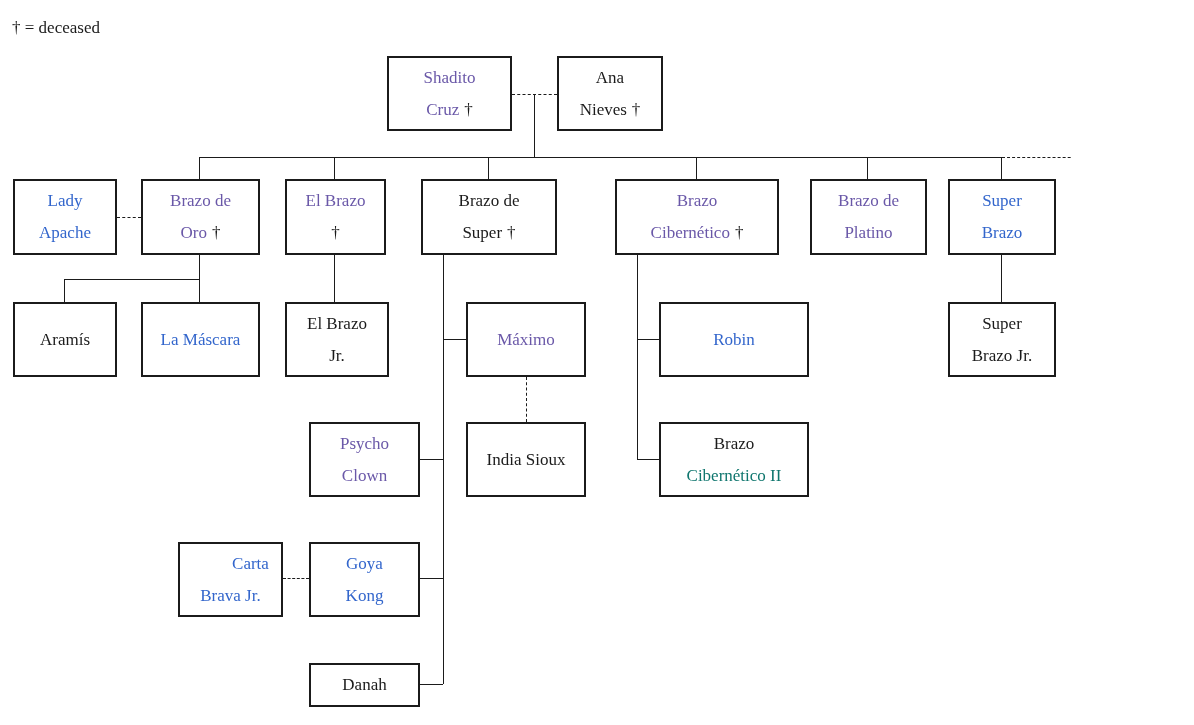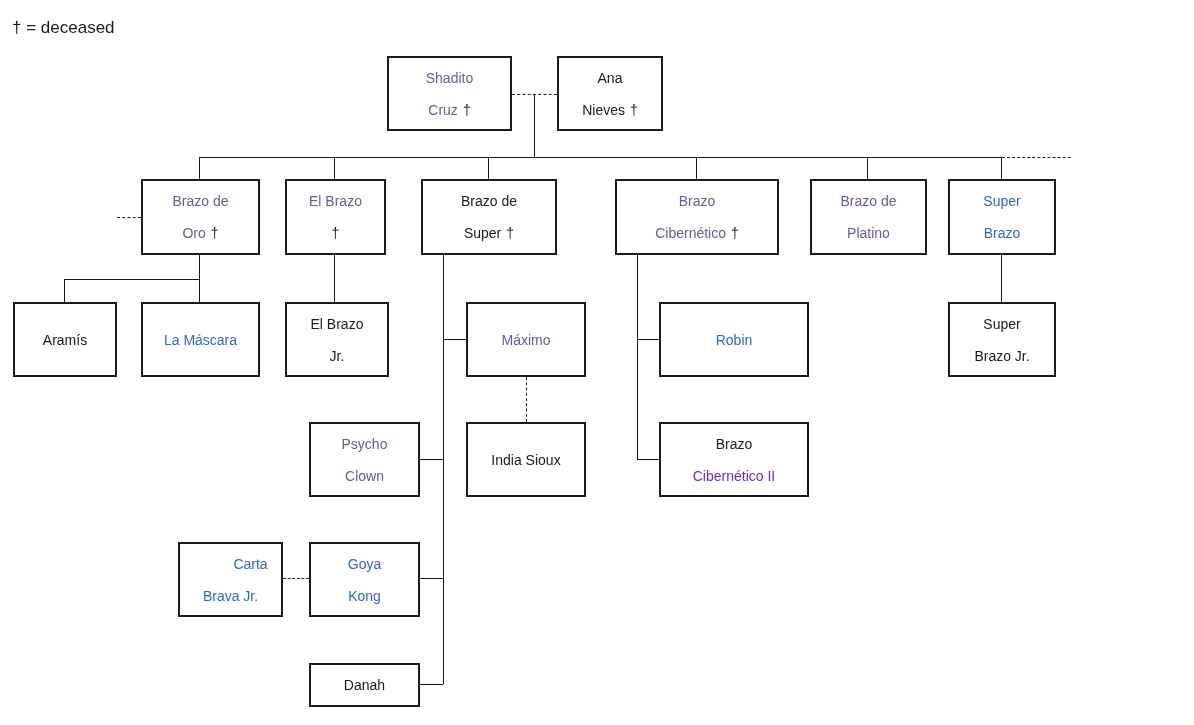--- a/index.html
+++ b/index.html
@@ -1,27 +1,27 @@
 <!DOCTYPE html>
 <html><head>
 <meta charset="utf-8">
 <style>
   html,body { margin:0; padding:0; background:#ffffff; }
   .stage {
     position:relative; width:1072px; height:725px; background:#ffffff;
-    font-family:Liberation Sans, sans-serif; color:#1b1b1b; overflow:hidden;
+    font-family:Liberation Serif, serif; color:#1b1b1b; overflow:hidden;
   }
   .legend {
     position:absolute; left:12px; top:18px; font-size:17px; color:#1b1b1b;
   }
   .node {
     position:absolute; box-sizing:border-box; border:2px solid #1b1b1b;
     background:#ffffff; display:flex; flex-direction:column;
     align-items:center; justify-content:center; text-align:center;
-    font-size:14px; line-height:32px;
+    font-size:17px; line-height:32px;
   }
   .ln { white-space:nowrap; }
   .lk { text-decoration:none; cursor:pointer; }
   .plain { cursor:default; }
   .dg { color:#1b1b1b; }
   .lk:not(:empty) + .dg, .plain:not(:empty) + .dg { margin-left:5px; }
   .hline { position:absolute; height:0; border-top:1px solid #1b1b1b; }
   .vline { position:absolute; width:0;  border-left:1px solid #1b1b1b; }
   .dash-h { border-top-style:dashed; }
   .dash-v { border-left-style:dashed; }
@@ -35,20 +35,24 @@
 
   <div class="node" style="left:387px;top:56px;width:125px;height:75px">
     <div class="ln"><span class="lk" style="color: rgb(106, 88, 168);">Shadito</span></div>
     <div class="ln"><span class="lk" style="color: rgb(106, 88, 168);">Cruz</span><span class="dg">†</span></div>
   </div>
   <div class="node" style="left:557px;top:56px;width:106px;height:75px">
     <div class="ln"><span class="plain" style="color: rgb(27, 27, 27);">Ana</span></div>
     <div class="ln"><span class="plain" style="color: rgb(27, 27, 27);">Nieves</span><span class="dg">†</span></div>
   </div>
 
+  <div class="node" style="left:13px;top:179px;width:104px;height:76px">
+    <div class="ln"><span class="lk" style="color: rgb(51, 102, 204);">Lady</span></div>
+    <div class="ln"><span class="lk" style="color: rgb(51, 102, 204);">Apache</span></div>
+  </div>
   <div class="node" style="left:141px;top:179px;width:119px;height:76px">
     <div class="ln"><span class="lk" style="color: rgb(106, 88, 168);">Brazo de</span></div>
     <div class="ln"><span class="lk" style="color: rgb(106, 88, 168);">Oro</span><span class="dg">†</span></div>
   </div>
   <div class="node" style="left:285px;top:179px;width:101px;height:76px">
     <div class="ln"><span class="lk" style="color: rgb(106, 88, 168);">El Brazo</span></div>
     <div class="ln"><span class="lk" style="color: rgb(106, 88, 168);"></span><span class="dg">†</span></div>
   </div>
   <div class="node" style="left:421px;top:179px;width:136px;height:76px">
     <div class="ln"><span class="plain" style="color: rgb(27, 27, 27);">Brazo de</span></div>
@@ -94,21 +98,21 @@
 
   <div class="node" style="left:309px;top:422px;width:111px;height:75px">
     <div class="ln"><span class="lk" style="color: rgb(106, 88, 168);">Psycho</span></div>
     <div class="ln"><span class="lk" style="color: rgb(106, 88, 168);">Clown</span></div>
   </div>
   <div class="node" style="left:466px;top:422px;width:120px;height:75px">
     <div class="ln"><span class="plain" style="color: rgb(27, 27, 27);">India Sioux</span></div>
   </div>
   <div class="node" style="left:659px;top:422px;width:150px;height:75px">
     <div class="ln"><span class="plain" style="color: rgb(27, 27, 27);">Brazo</span></div>
-    <div class="ln"><span class="plain" style="color: #6d28d9;">Cibernético II</span></div>
+    <div class="ln"><span class="plain" style="color: #0f766e;">Cibernético II</span></div>
   </div>
   <div class="node" style="left:178px;top:542px;width:105px;height:75px">
     <div class="ln"><span class="lk" style="color: rgb(51, 102, 204); margin-left: 40px;">Carta</span></div>
     <div class="ln"><span class="lk" style="color: rgb(51, 102, 204);">Brava Jr.</span></div>
   </div>
   <div class="node" style="left:309px;top:542px;width:111px;height:75px">
     <div class="ln"><span class="lk" style="color: rgb(51, 102, 204);">Goya</span></div>
     <div class="ln"><span class="lk" style="color: rgb(51, 102, 204);">Kong</span></div>
   </div>
   <div class="node" style="left:309px;top:663px;width:111px;height:44px">

